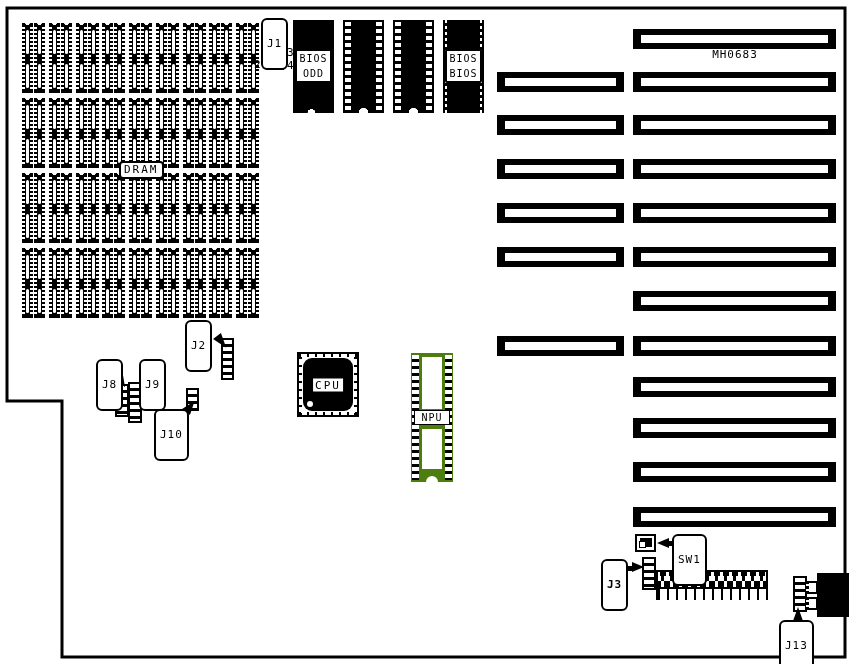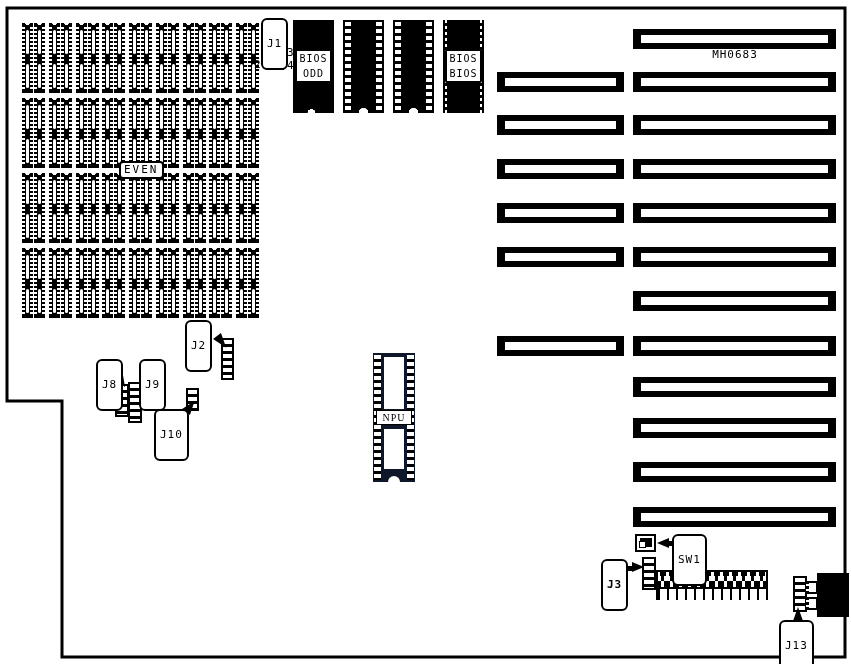--- a/index.html
+++ b/index.html
@@ -75,21 +75,21 @@
         repeating-linear-gradient(90deg,#000 0 2px,rgba(0,0,0,0) 2px 8px) 0 100%/100% 3px no-repeat,
         repeating-linear-gradient(0deg,#000 0 2px,rgba(0,0,0,0) 2px 8px) 0 0/3px 100% no-repeat,
         repeating-linear-gradient(0deg,#000 0 2px,rgba(0,0,0,0) 2px 8px) 100% 0/3px 100% no-repeat,
         #fff;}
   .cpu-die{position:absolute;inset:4px;background:#000;border-radius:9px;}
   .cpu-die::after{content:"";position:absolute;left:4px;bottom:4px;width:6px;height:6px;background:#fff;border-radius:50%;}
   .cpu-label{position:absolute;left:50%;top:50%;transform:translate(-50%,-50%);background:#fff;
              font-size:11px;line-height:13px;letter-spacing:2px;padding:0 2px;z-index:2;}
 
   
-  .npu{position:absolute;left:373px;top:353px;width:42px;height:129px;background:#0f172a;font-family:Liberation Serif, serif;}
+  .npu{position:absolute;left:411px;top:353px;width:42px;height:129px;background:#4d7c0f;}
   .npu .lad{position:absolute;top:2px;bottom:2px;width:7px;
             background:repeating-linear-gradient(#fff 0 4px,#000 4px 7px);}
   .npu .lad.l{left:1px;} .npu .lad.r{right:1px;}
   .npu .win-top{position:absolute;left:11px;right:11px;top:4px;height:52px;background:#fff;}
   .npu .win-bot{position:absolute;left:11px;right:11px;top:76px;height:40px;background:#fff;}
   .npu::after{content:"";position:absolute;left:50%;bottom:-1px;width:12px;height:7px;transform:translateX(-50%);
               background:#fff;border-radius:6px 6px 0 0;}
   .npu-label{position:absolute;left:3px;right:3px;top:57px;background:#fff;border:1px solid #000;
              font-size:10px;line-height:13px;letter-spacing:1px;text-align:center;z-index:2;}
 
@@ -564,21 +564,21 @@
             <i class="dp"></i>
           </div>
           <div class="dchip">
             <i class="dp"></i>
             <i class="db"></i>
             <i class="dp"></i>
           </div>
         </div>
       </div>
     </div>
-  <div class="dram-label">EVEN</div>
+  <div class="dram-label">DRAM</div>
 
   <div class="callout" style="left:261px;top:18px;">
     <span>J1</span>
   </div>
   <div class="blackbar" style="left:267px;top:37px;width:16px;height:17px;clip-path:polygon(0 0,100% 0,60% 100%,40% 100%);"></div>
   <div class="jblock">
     <b class="mark"></b>
     <b></b>
     <b></b>
     <b></b>
@@ -622,20 +622,24 @@
       <div class="slot" style="top: 203px;"></div>
       <div class="slot" style="top: 247px;"></div>
       <div class="slot" style="top: 291px;"></div>
       <div class="slot" style="top: 336px;"></div>
       <div class="slot" style="top: 377px;"></div>
       <div class="slot" style="top: 418px;"></div>
       <div class="slot" style="top: 462px;"></div>
       <div class="slot" style="top: 507px;"></div>
     </div>
 
+  <div class="cpu">
+    <div class="cpu-die"></div>
+    <div class="cpu-label">CPU</div>
+  </div>
 
   <div class="npu">
     <i class="lad l"></i>
     <i class="lad r"></i>
     <div class="win-top"></div>
     <div class="win-bot"></div>
     <div class="npu-label">NPU</div>
   </div>
 
   <div class="callout" style="left:185px;top:320px;">

